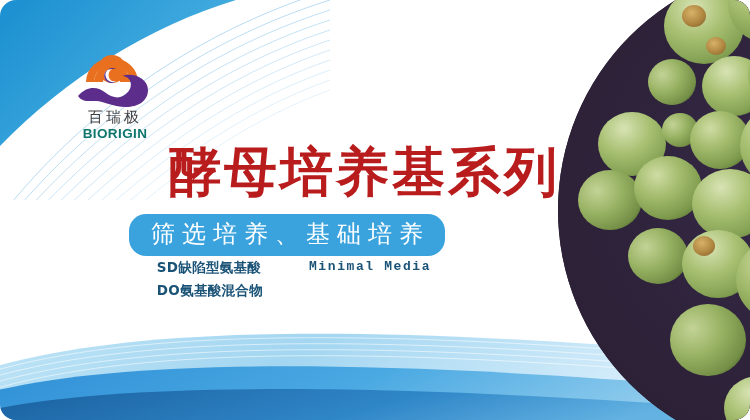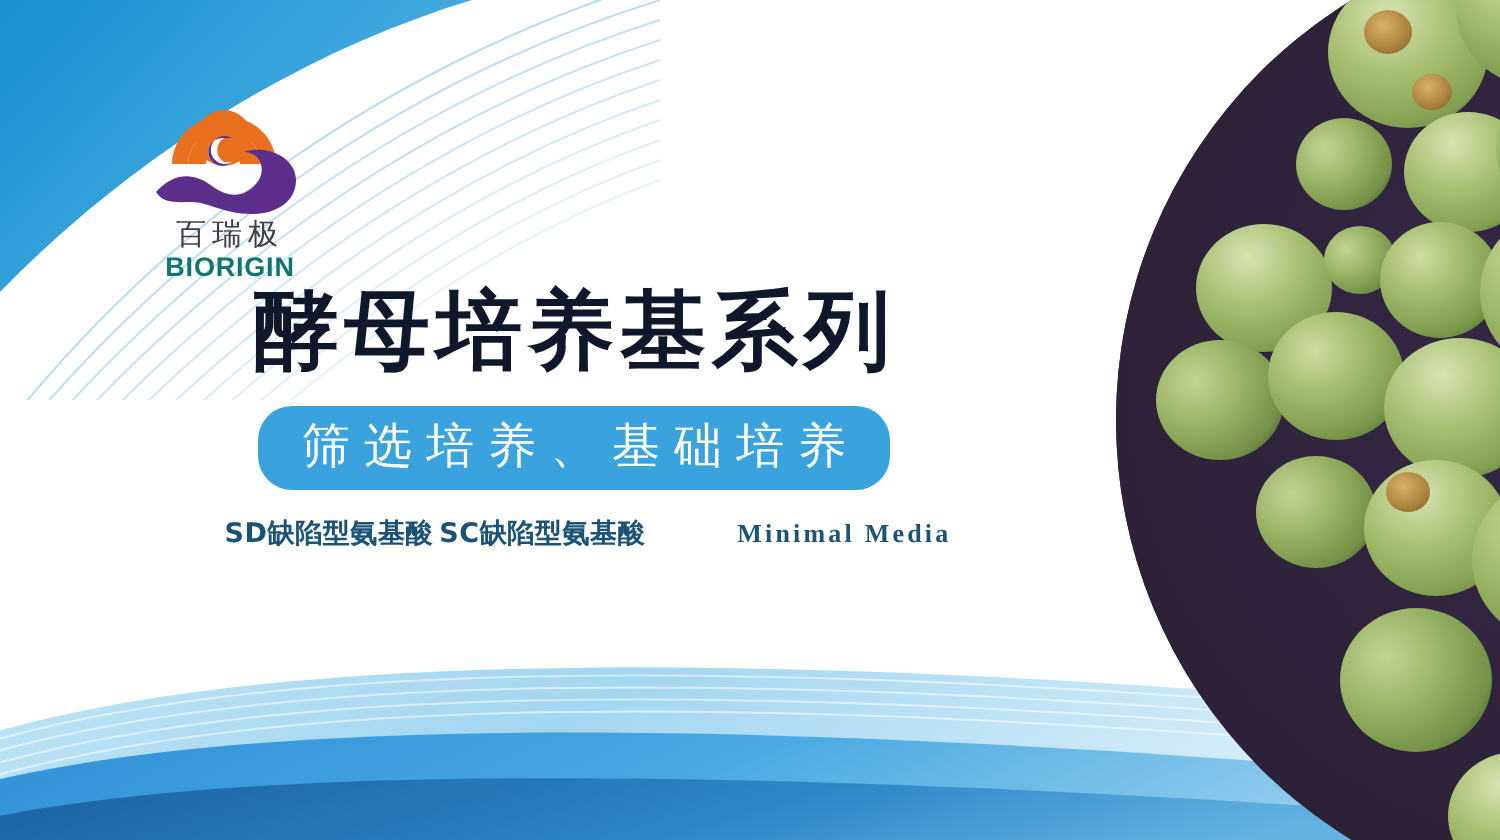--- a/index.html
+++ b/index.html
@@ -7,20 +7,21 @@
     padding: 0;
     background: #ffffff;
   }
   #banner {
     position: relative;
     width: 750px;
     height: 420px;
     overflow: hidden;
     background: #ffffff;
     font-family: "Liberation Sans", "DejaVu Sans", sans-serif;
+    border-radius: 16px;
   }
 
   
   .bg-layer {
     position: absolute;
     inset: 0;
     width: 750px;
     height: 420px;
     pointer-events: none;
   }
@@ -77,27 +78,28 @@
   
   .headline {
     position: absolute;
     left: 0px;
     top: 142px;
     width: 560px;
     text-align: center;
   }
   .title-main {
     font-family: "DejaVu Sans", sans-serif;
-    font-size: 43px;
+    font-size: 53px;
     font-weight: 700;
     letter-spacing: 3px;
-    color: #0f172a;
+    color: #b91c1c;
     line-height: 1.12;
     white-space: nowrap;
     margin-left: 14px;
+    text-align: right;
   }
   .subtitle-pill {
     display: inline-block;
     margin-top: 13px;
     margin-left: 14px;
     padding: 5px 22px 7px 22px;
     border-radius: 17px;
     background: #3aa3dd;
     color: #ffffff;
     font-family: "DejaVu Sans", sans-serif;
@@ -115,33 +117,34 @@
     left: 0px;
     top: 258px;
     width: 560px;
     display: flex;
     justify-content: center;
     gap: 46px;
     margin-left: 14px;
   }
   .product-col {
     display: flex;
+    flex-direction: column;
     gap: 3px;
   }
   .product-item {
     font-family: "DejaVu Sans", sans-serif;
     font-size: 13.5px;
     font-weight: 600;
     color: #1b5377;
     letter-spacing: 0.3px;
     line-height: 1.45;
     white-space: nowrap;
   }
   .product-item.mono {
-    font-family: Liberation Serif, serif;
+    font-family: Liberation Mono, monospace;
     font-weight: 600;
     letter-spacing: 1.6px;
     font-size: 13px;
   }
 </style>
 </head>
 <body>
 
 <div id="banner">
 
@@ -322,20 +325,20 @@
   <div class="headline">
     <div class="title-main">酵母培养基系列</div>
     <div class="subtitle-pill">
       <span class="pill-text">筛选培养、基础培养</span>
     </div>
   </div>
 
   <div class="products">
     <div class="product-col">
       <div class="product-item">SD缺陷型氨基酸</div>
-      <div class="product-item">SC缺陷型氨基酸</div>
+      <div class="product-item">DO氨基酸混合物</div>
     </div>
     <div class="product-col">
       <div class="product-item mono">Minimal Media</div>
     </div>
   </div>
 
 </div>
 
 </body></html>

